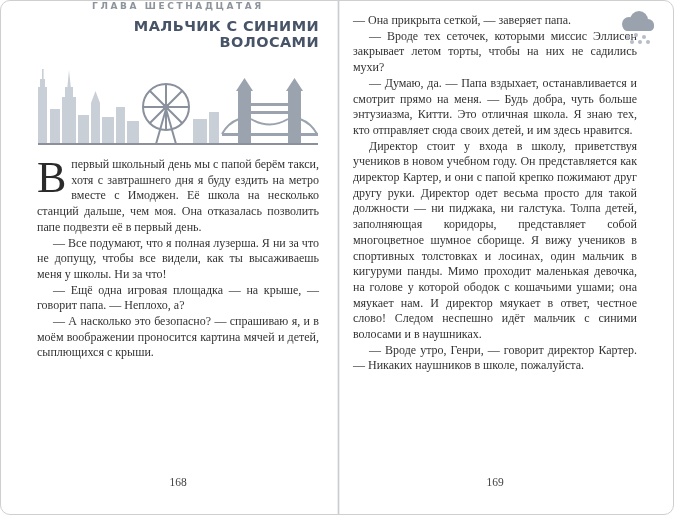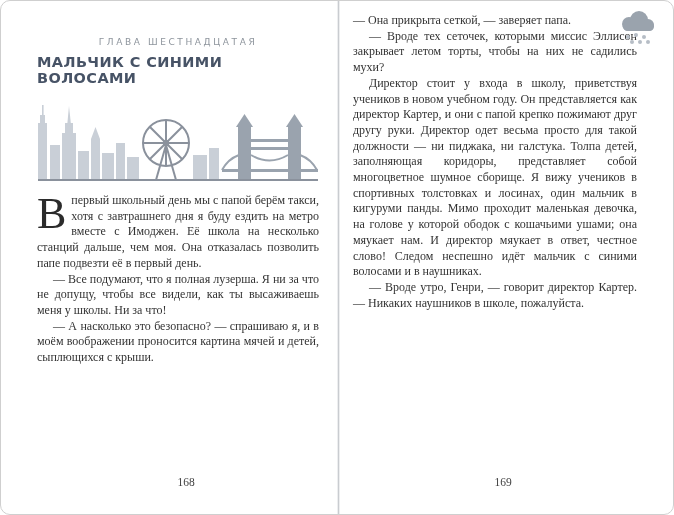--- a/index.html
+++ b/index.html
@@ -28,31 +28,30 @@
   }
   .page {
     position: absolute;
     top: 0;
     bottom: 0;
   }
   .page-left  { left: 36px;  width: 282px; }
   .page-right { left: 352px; width: 284px; }
 
   .chapter-label {
-    margin-top: 36px;
     text-align: center;
     font-family: "DejaVu Sans", sans-serif;
     font-size: 9px;
-    font-weight: normal;
+    font-weight: bold;
     letter-spacing: 2.6px;
     color: #8d949c;
   }
   .chapter-title {
     margin-top: 7px;
-    text-align: left;
+    text-align: right;
     font-family: "DejaVu Sans", sans-serif;
     font-size: 14.5px;
     font-weight: bold;
     letter-spacing: 0.4px;
     color: #475366;
   }
   .skyline-wrap {
     margin-top: 7px;
     height: 88px;
   }
@@ -78,21 +77,21 @@
     font-family: "Liberation Serif", serif;
     font-size: 44px;
     line-height: 38px;
     padding: 2px 5px 0 0;
     color: #2b2b2b;
   }
 
   .page-number {
     position: absolute;
     bottom: 26px;
-    left: 8px;
+    left: 0;
     width: 100%;
     text-align: center;
     font-family: "Liberation Serif", serif;
     font-size: 11.5px;
     color: #3f3f3f;
   }
 
   .corner-cloud {
     position: absolute;
     top: 8px;
@@ -163,32 +162,34 @@
 
         <rect x="0" y="86" width="280" height="2" fill="#8a919c"></rect>
       </svg>
     </div>
 
     <div class="body-text">
       <p class="para first">
         <span class="dropcap">В</span><span>первый школьный день мы с папой берём такси, хотя с завтрашнего дня я буду ездить на метро вместе с Имоджен. Её школа на несколько станций дальше, чем моя. Она отказалась позволить папе подвезти её в первый день.</span>
       </p>
       <p class="para">— Все подумают, что я полная лузерша. Я ни за что не допущу, чтобы все видели, как ты высаживаешь меня у школы. Ни за что!</p>
+      <p class="para">— Ещё одна игровая площадка — на крыше, — говорит папа. — Неплохо, а?</p>
       <p class="para">— А насколько это безопасно? — спрашиваю я, и в моём воображении проносится картина мячей и детей, сыплющихся с крыши.</p>
     </div>
 
     <div class="page-number">168</div>
   </div>
 
   <div class="gutter"></div>
 
   <div class="page page-right">
     <div class="body-text">
       <p class="para first">— Она прикрыта сеткой, — заверяет папа.</p>
       <p class="para">— Вроде тех сеточек, которыми миссис Эллисон закрывает летом торты, чтобы на них не садились мухи?</p>
+      <p class="para">— Думаю, да. — Папа вздыхает, останавливается и смотрит прямо на меня. — Будь добра, чуть больше энтузиазма, Китти. Это отличная школа. Я знаю тех, кто отправляет сюда своих детей, и им здесь нравится.</p>
       <p class="para">Директор стоит у входа в школу, приветствуя учеников в новом учебном году. Он представляется как директор Картер, и они с папой крепко пожимают друг другу руки. Директор одет весьма просто для такой должности — ни пиджака, ни галстука. Толпа детей, заполняющая коридоры, представляет собой многоцветное шумное сборище. Я вижу учеников в спортивных толстовках и лосинах, один мальчик в кигуруми панды. Мимо проходит маленькая девочка, на голове у которой ободок с кошачьими ушами; она мяукает нам. И директор мяукает в ответ, честное слово! Следом неспешно идёт мальчик с синими волосами и в наушниках.</p>
       <p class="para">— Вроде утро, Генри, — говорит директор Картер. — Никаких наушников в школе, пожалуйста.</p>
     </div>
     <div class="page-number">169</div>
   </div>
 
   <div class="corner-cloud">
     <svg viewBox="0 0 46 42" width="46" height="42" aria-hidden="true">
       <g fill="#9aa3ad">
         <circle cx="14" cy="15" r="7"></circle>

